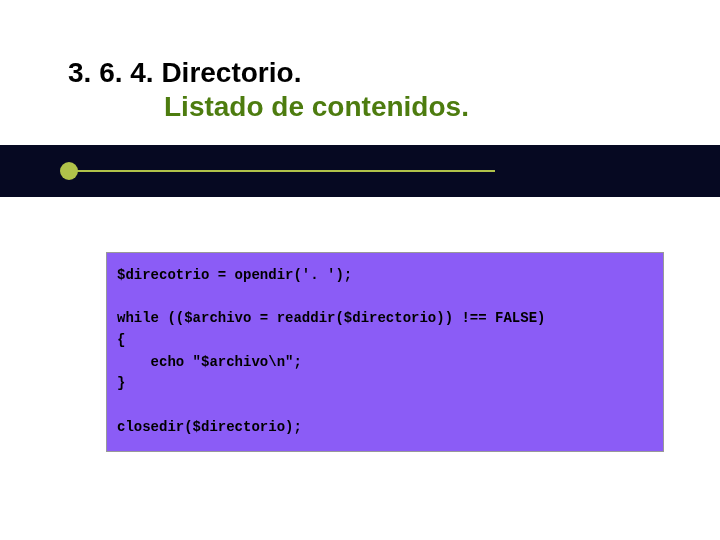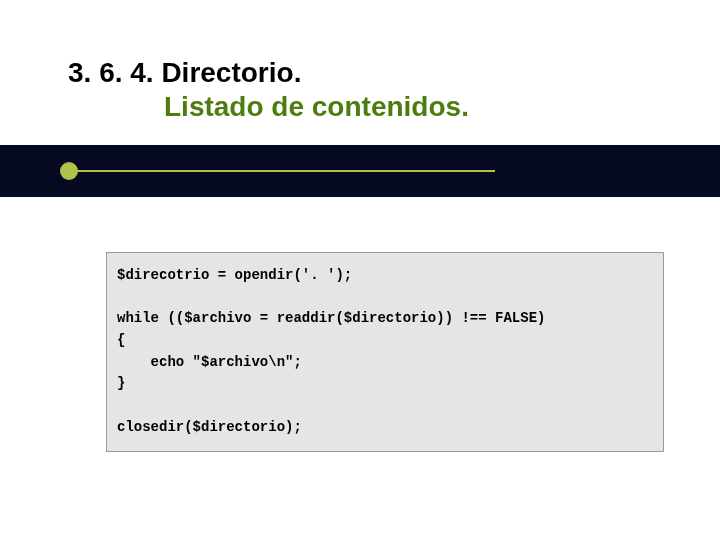--- a/index.html
+++ b/index.html
@@ -58,21 +58,21 @@
       width: 420px;
       height: 2px;
       background: #b0c24a;
       z-index: 2;
     }
     .code-box {
       position: absolute;
       top: 252px;
       left: 106px;
       width: 558px;
-      background: #e5e5e5;
+      background: #8b5cf6;
       border: 1px solid #999999;
       padding: 12px 10px;
       font-family: "Courier New", Courier, monospace;
       font-size: 14px;
       font-weight: bold;
       color: #000000;
       line-height: 1.55;
       white-space: pre;
     }
   </style>

